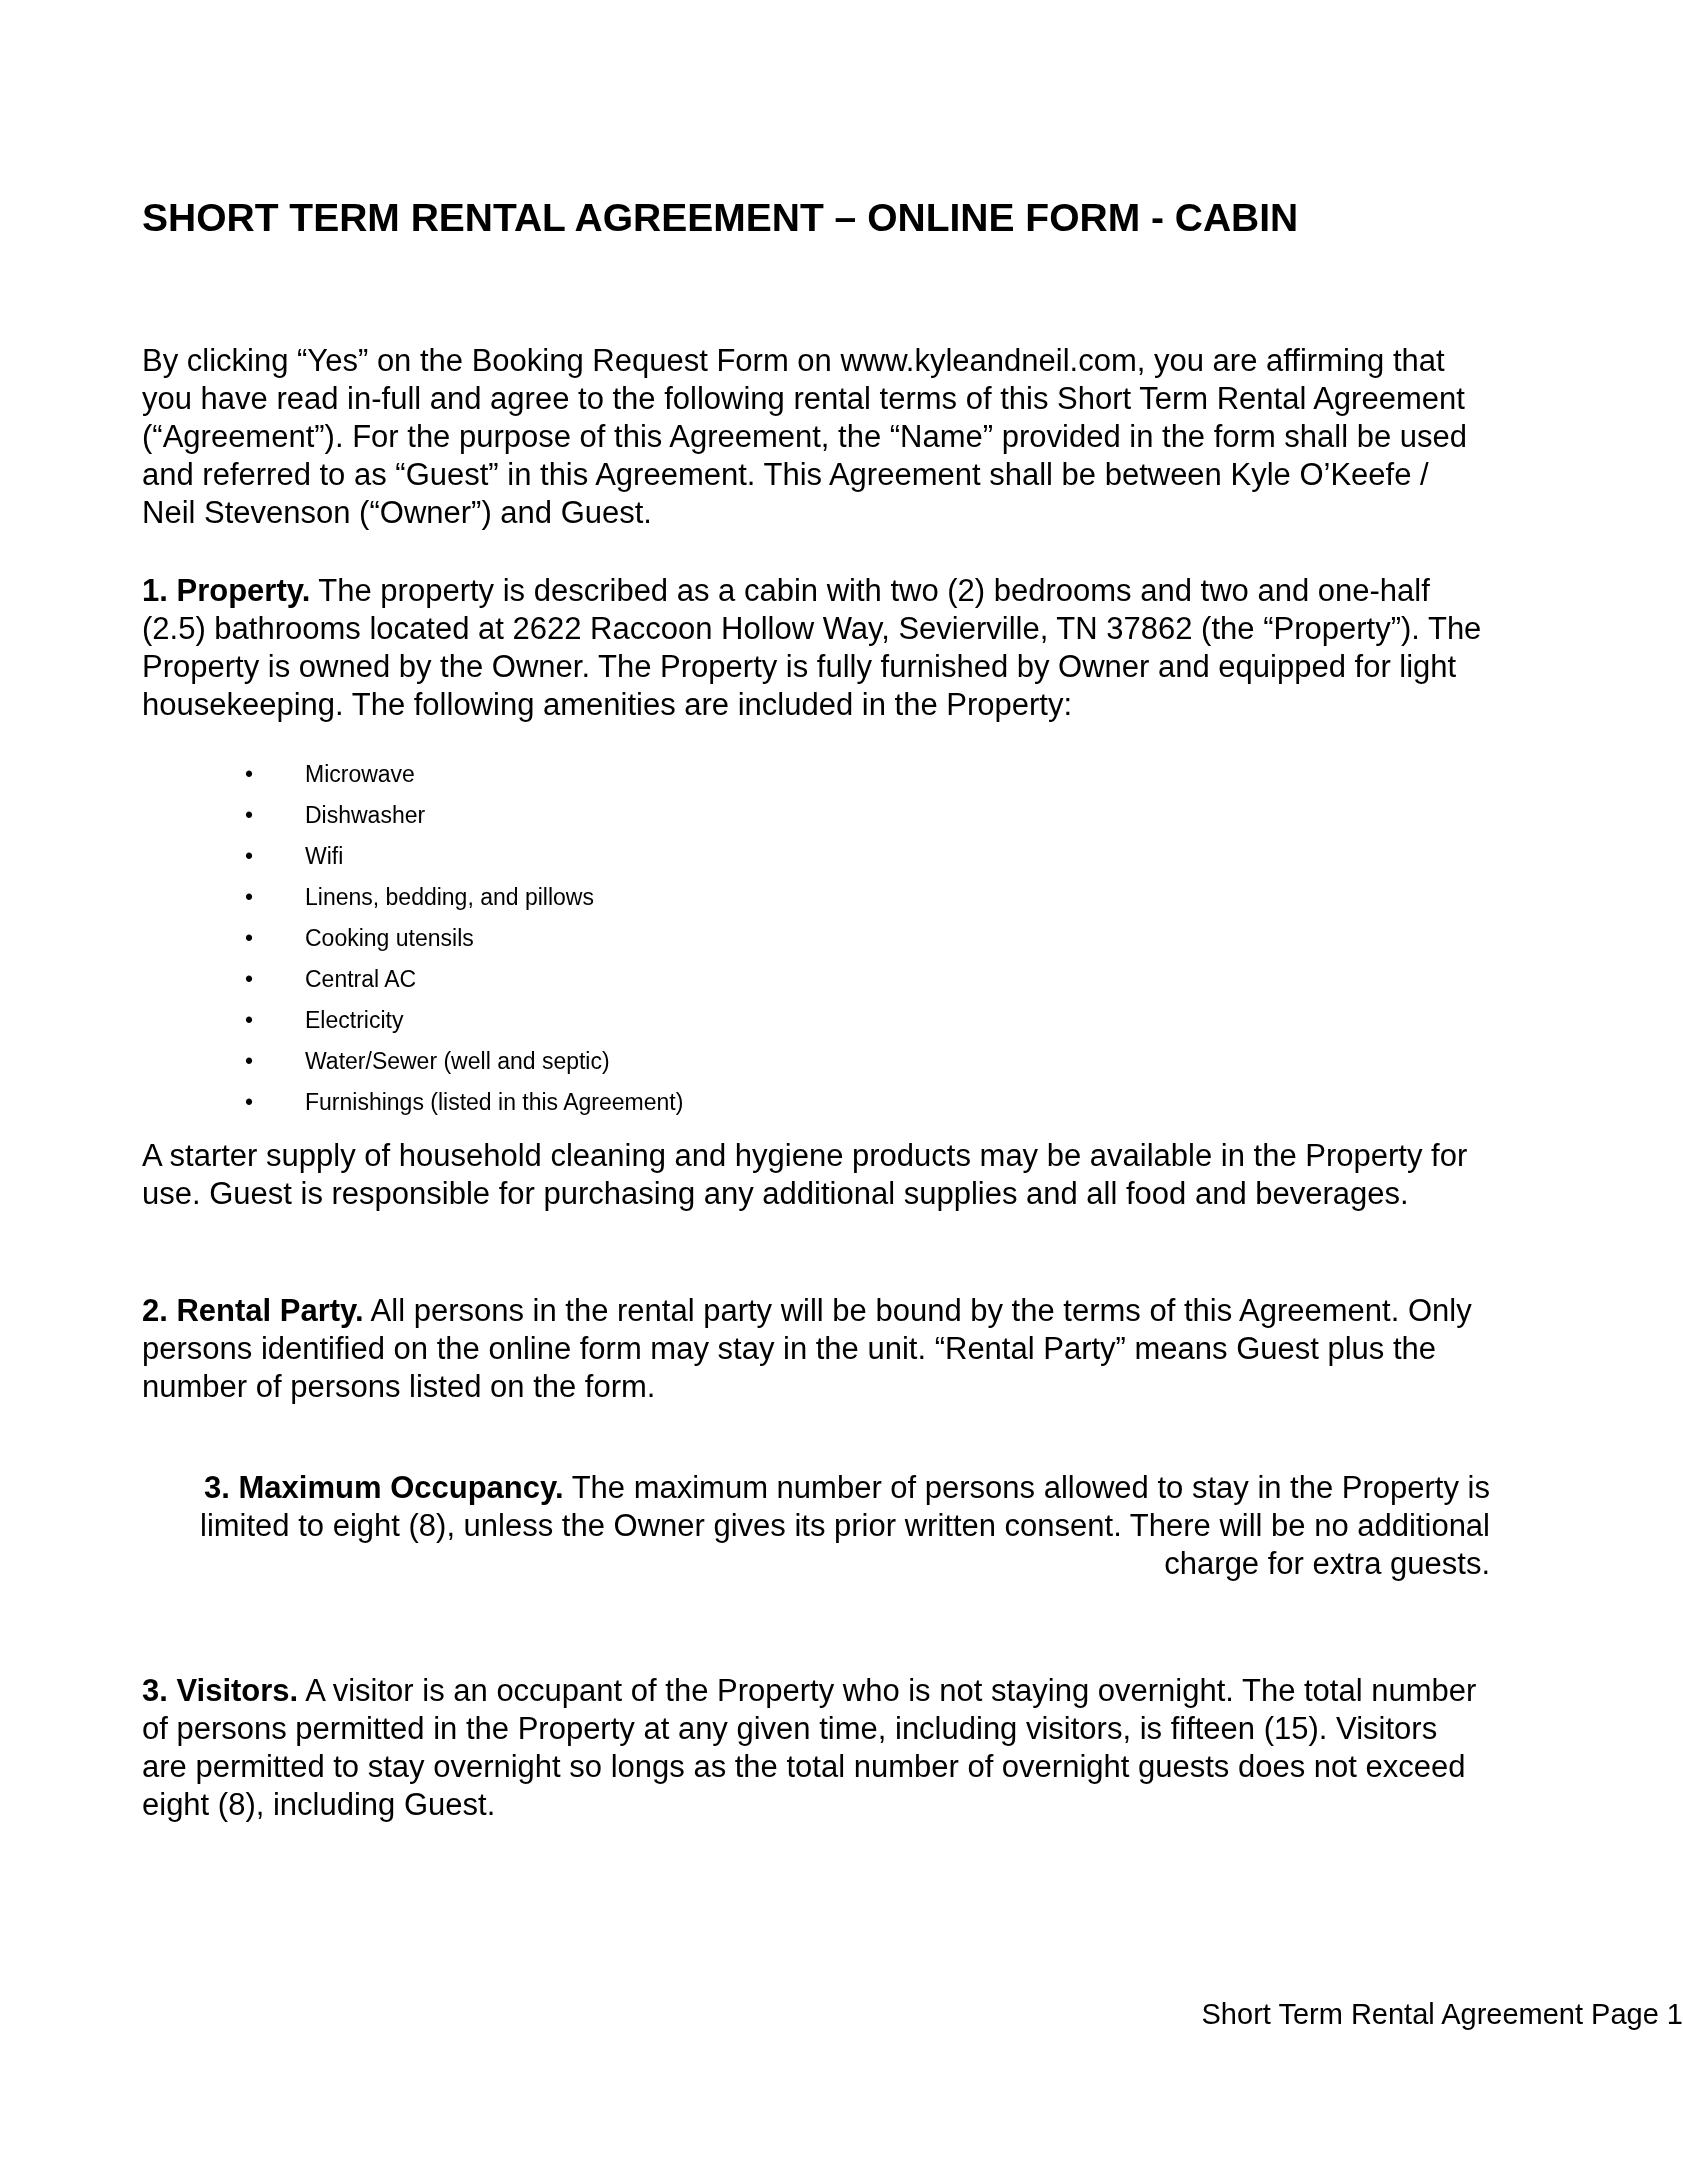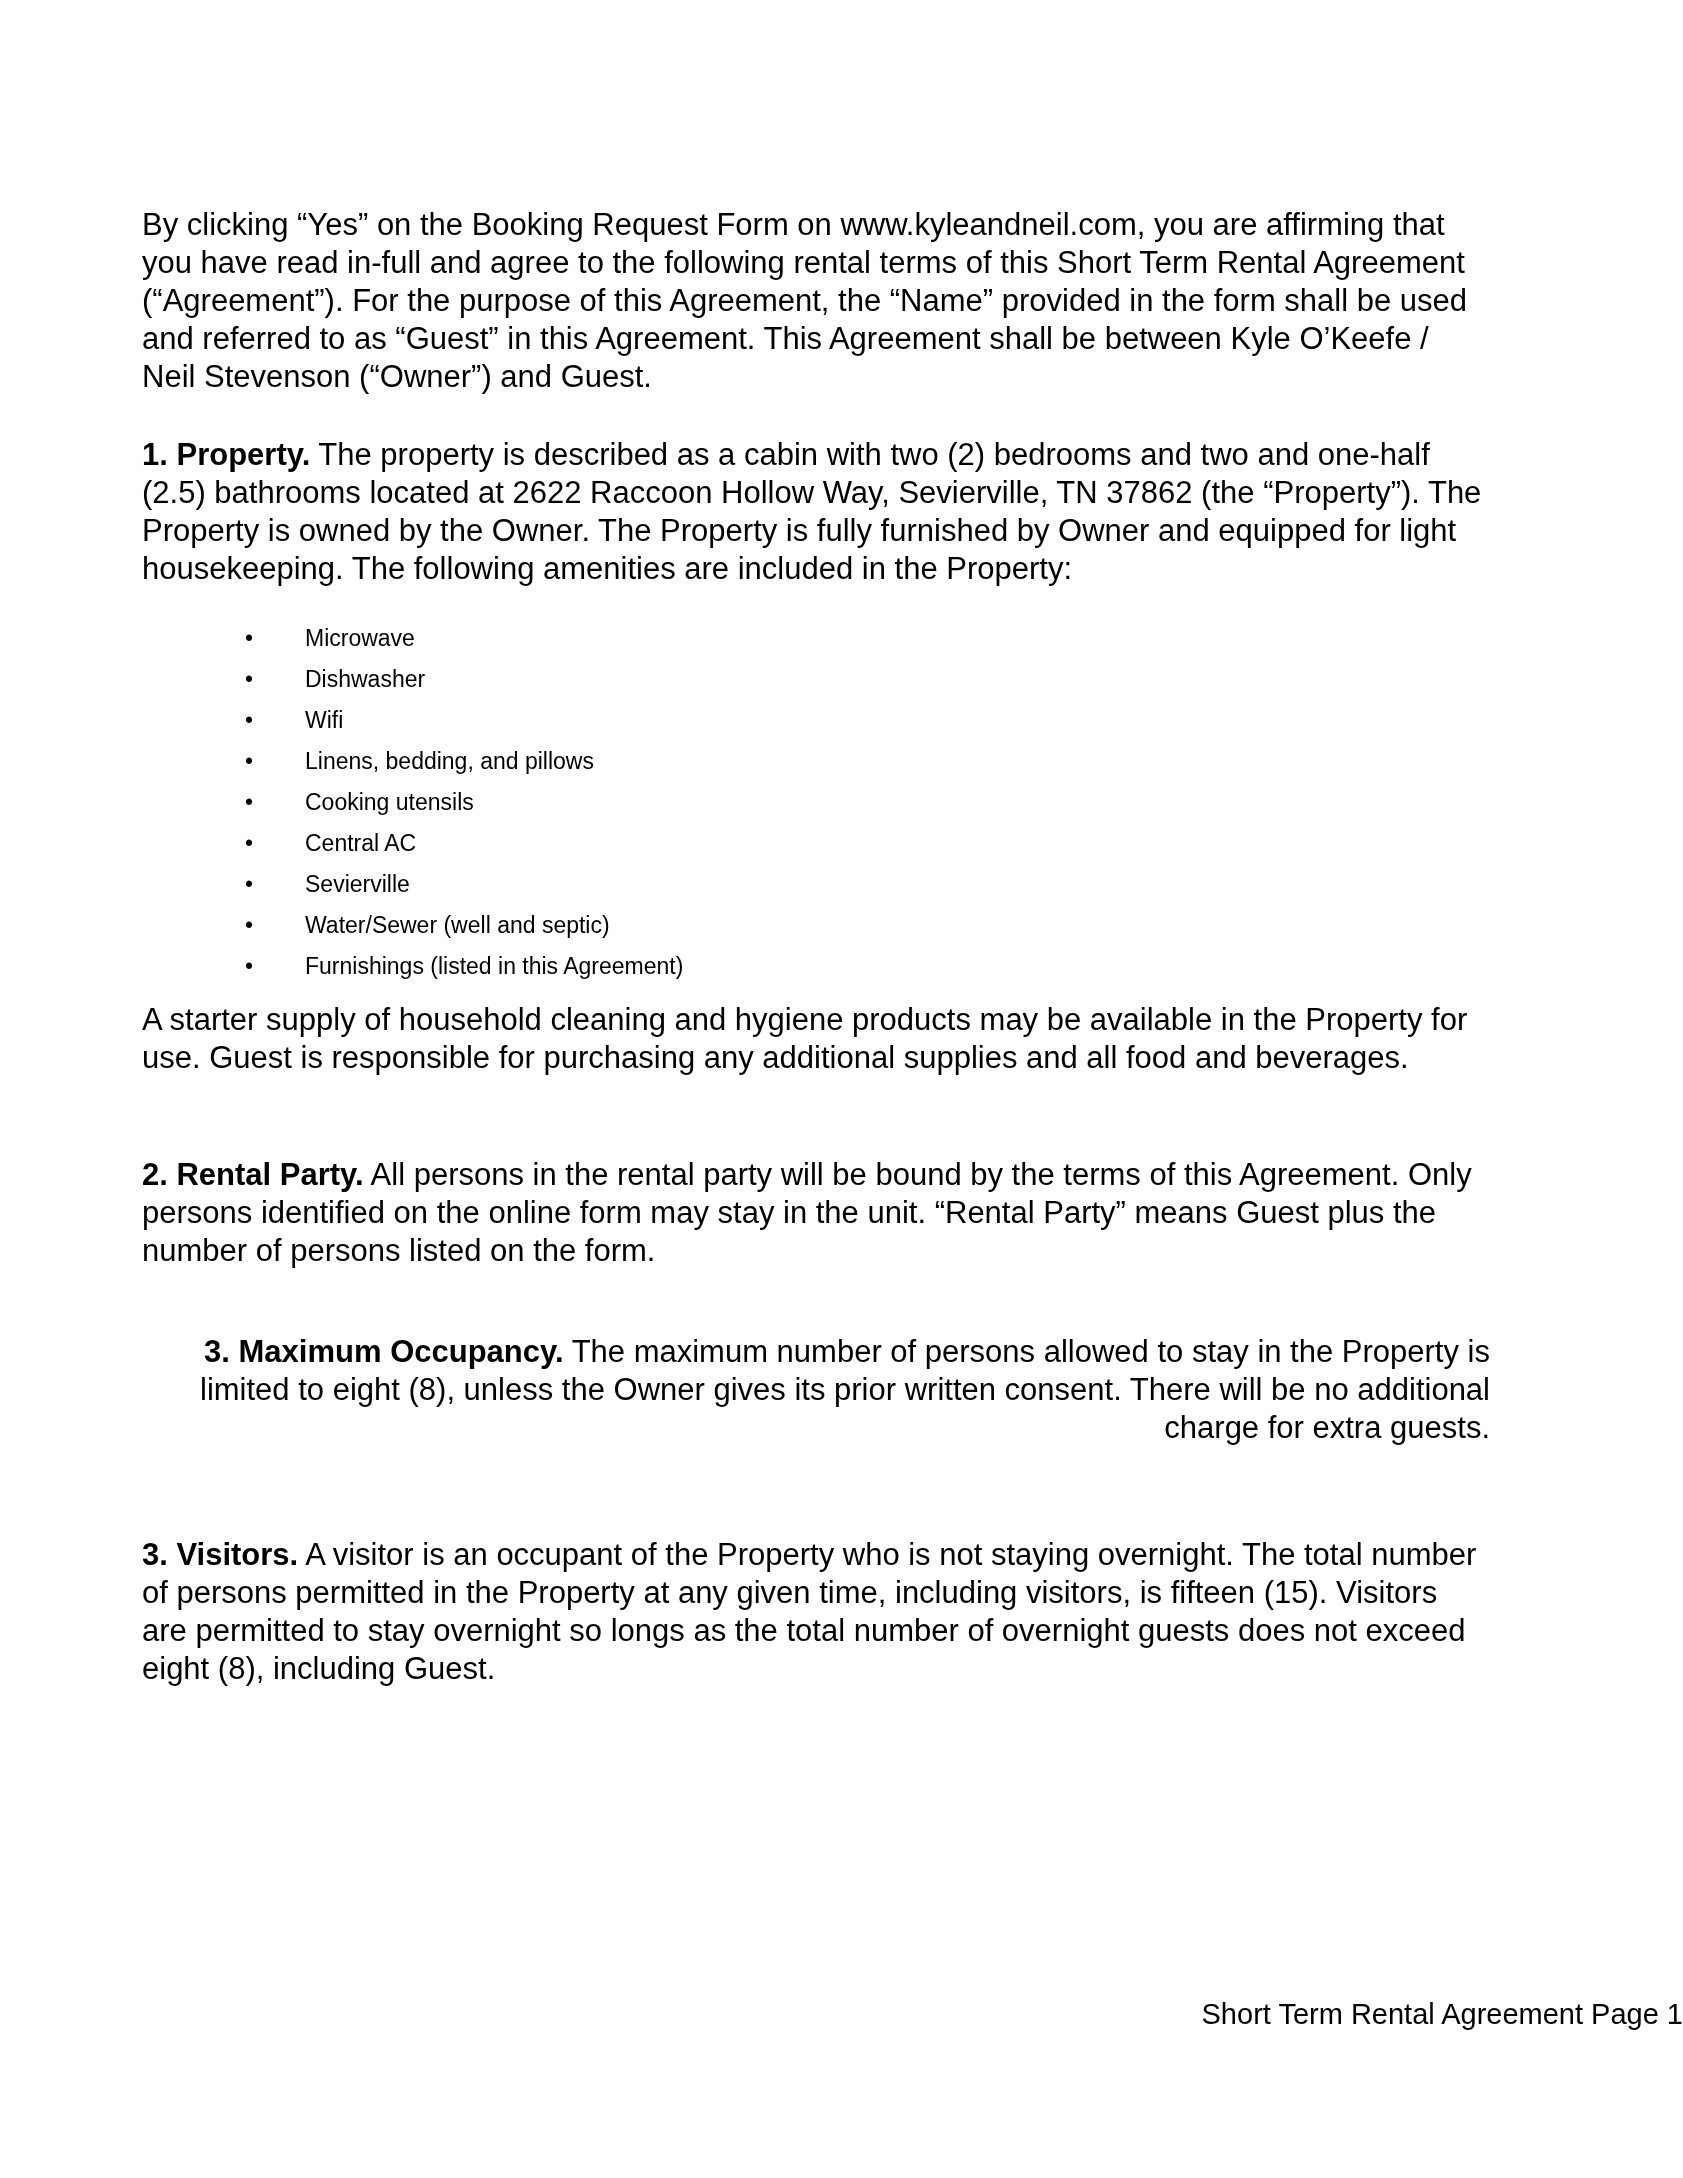--- a/index.html
+++ b/index.html
@@ -65,36 +65,37 @@
     text-align: right;
     font-size: 29px;
     line-height: 36px;
   }
 </style>
 </head>
 <body>
 
 <div class="page">
 
+  <h1 class="doc-title">SHORT TERM RENTAL AGREEMENT – ONLINE FORM - CABIN</h1>
 
   <p class="body-text intro">By clicking “Yes” on the Booking Request Form on www.kyleandneil.com, you are affirming that you have read in-full and agree to the following rental terms of this Short Term Rental Agreement (“Agreement”). For the purpose of this Agreement, the “Name” provided in the form shall be used and referred to as “Guest” in this Agreement. This Agreement shall be between Kyle O’Keefe / Neil Stevenson (“Owner”) and Guest.</p>
 
   <p class="body-text sec1">
     <span class="sec-heading">1. Property.</span>
     <span>The property is described as a cabin with two (2) bedrooms and two and one-half (2.5) bathrooms located at 2622 Raccoon Hollow Way, Sevierville, TN 37862 (the “Property”). The Property is owned by the Owner. The Property is fully furnished by Owner and equipped for light housekeeping. The following amenities are included in the Property:</span>
   </p>
 
   <ul class="amenities">
     <li>Microwave</li>
     <li>Dishwasher</li>
     <li>Wifi</li>
     <li>Linens, bedding, and pillows</li>
     <li>Cooking utensils</li>
     <li>Central AC</li>
-    <li>Sevierville</li>
+    <li>Electricity</li>
     <li>Water/Sewer (well and septic)</li>
     <li>Furnishings (listed in this Agreement)</li>
   </ul>
 
   <p class="body-text starter">A starter supply of household cleaning and hygiene products may be available in the Property for use. Guest is responsible for purchasing any additional supplies and all food and beverages.</p>
 
   <p class="body-text sec2">
     <span class="sec-heading">2. Rental Party.</span>
     <span>All persons in the rental party will be bound by the terms of this Agreement. Only persons identified on the online form may stay in the unit. “Rental Party” means Guest plus the number of persons listed on the form.</span>
   </p>

